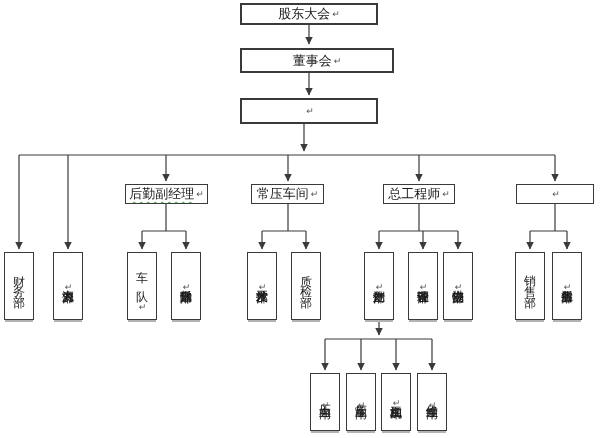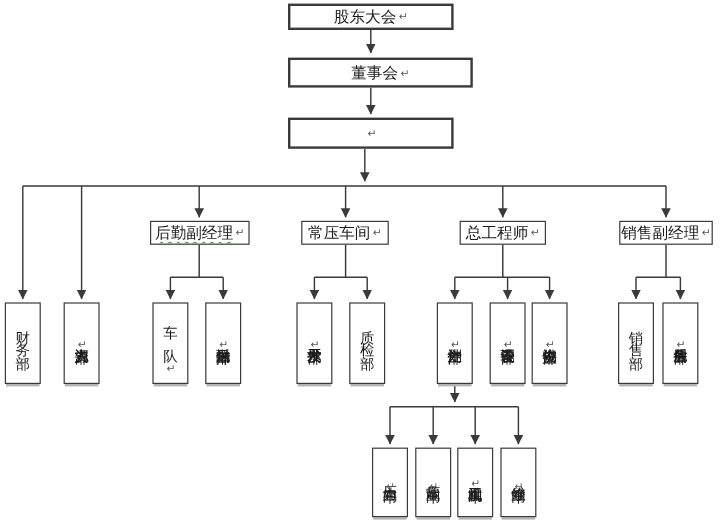--- a/index.html
+++ b/index.html
@@ -87,21 +87,20 @@
   </div>
   <div class="box h mgr" style="left:251px;top:184px;width:73px;height:20px">
     <span class="lbl">常压车间</span>
       <span class="pmark">↵</span>
   </div>
   <div class="box h mgr" style="left:383px;top:184px;width:72px;height:20px">
     <span class="lbl">总工程师</span>
       <span class="pmark">↵</span>
   </div>
   <div class="box h mgr" style="left:516px;top:184px;width:78px;height:20px">
-    <span class="lbl">销售副经理</span>
       <span class="pmark">↵</span>
   </div>
 
   <div class="box v" style="left:4px;top:252px;width:30px;height:68px">
     <span class="lbl ls3">财务部</span>
       <span class="pmark">↵</span>
   </div>
   <div class="box v" style="left:53px;top:252px;width:30px;height:68px">
     <span class="lbl">人力资源部</span>
       <span class="pmark">↵</span>

